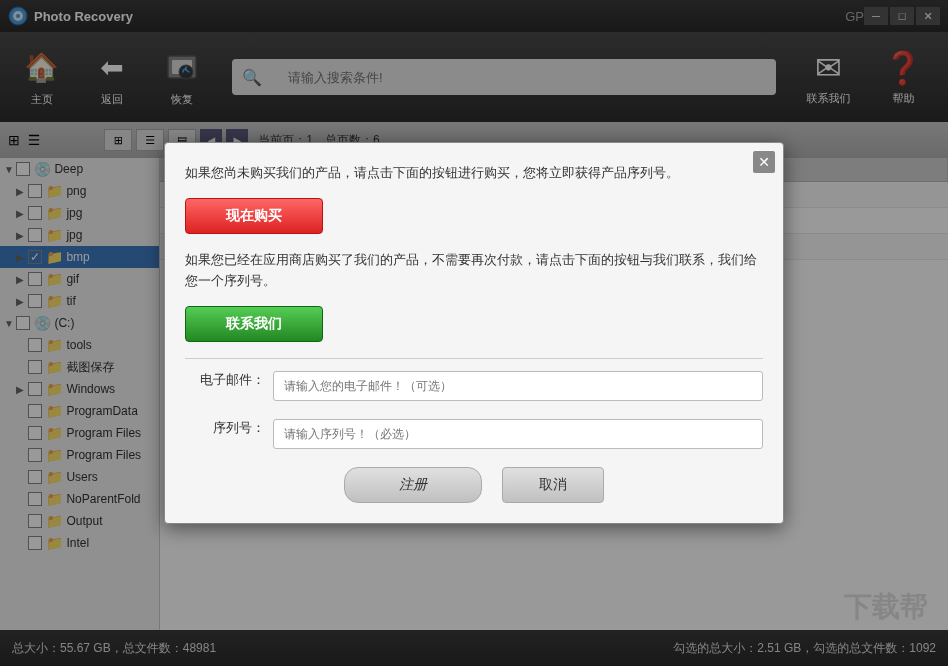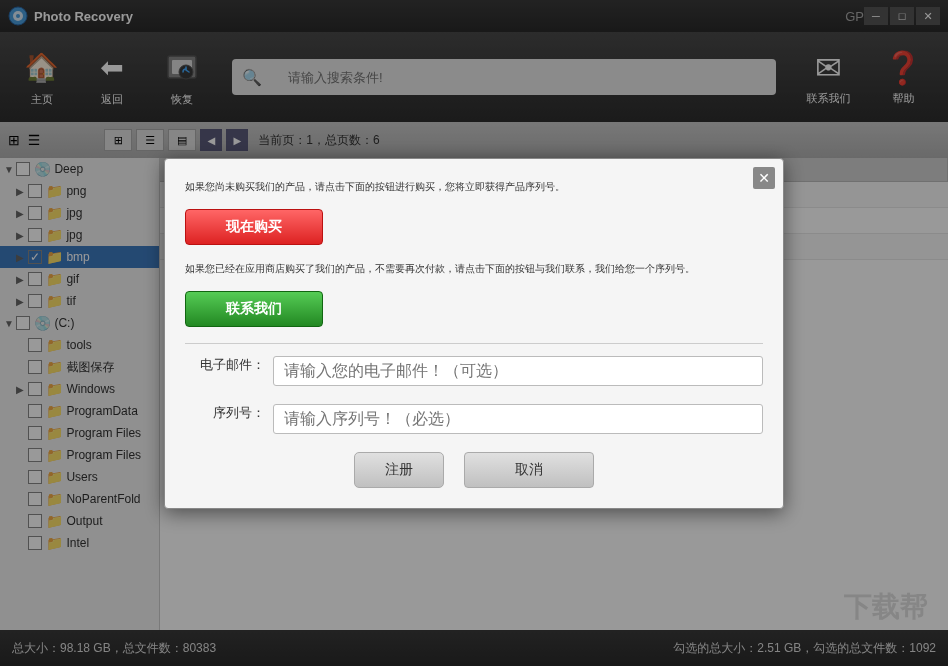--- a/index.html
+++ b/index.html
@@ -167,21 +167,21 @@
       top: 8px; right: 8px;
       width: 22px; height: 22px;
       background: #888;
       color: #fff;
       border: none;
       border-radius: 2px;
       cursor: pointer;
       font-size: 14px;
       display: flex; align-items: center; justify-content: center;
     }
-    .dialog-text { color: #333; font-size: 10px; line-height: 1.6; margin-bottom: 14px; }
+    .dialog-text { color: #333; font-size: 13px; line-height: 1.6; margin-bottom: 14px; }
     .dialog-btn-row { display: flex; margin-bottom: 16px; }
     .btn-buy {
       padding: 8px 40px;
       background: linear-gradient(to bottom, #ff6666, #dd2222);
       color: #fff;
       border: 1px solid #bb1111;
       border-radius: 4px;
       font-size: 14px;
       cursor: pointer;
       font-weight: bold;
@@ -194,34 +194,35 @@
       border-radius: 4px;
       font-size: 14px;
       cursor: pointer;
       font-weight: bold;
     }
     .divider { border: none; border-top: 1px solid #ccc; margin: 12px 0; }
     .form-row { display: flex; align-items: flex-start; margin-bottom: 18px; }
     .form-label { width: 80px; color: #333; font-size: 13px; text-align: right; margin-right: 8px; }
     .form-input {
       flex: 1; height: 30px; border: 1px solid #bbb; border-radius: 3px; padding: 0 10px;
-      font-size: 16px; color: #999; outline: none; background: #fff;
+      font-size: 12px; color: #999; outline: none; background: #fff;
     }
     .dialog-action-row { display: flex; justify-content: center; gap: 20px; margin-top: 14px; }
     .btn-register {
-      padding: 8px 30px;
+      padding: 8px 54px;
       background: linear-gradient(to bottom, #e0e0e0, #c0c0c0);
       color: #333;
       border: 1px solid #aaa;
-      border-radius: 5px;
+      border-radius: 14px;
       font-size: 14px;
       cursor: pointer;
+      font-style: italic;
     }
     .btn-cancel {
-      padding: 8px 50px;
+      padding: 8px 36px;
       background: linear-gradient(to bottom, #e0e0e0, #c0c0c0);
       color: #333;
       border: 1px solid #aaa;
       border-radius: 4px;
       font-size: 14px;
       cursor: pointer;
     }
   </style>
 </head>
 <body>
@@ -446,21 +447,21 @@
       <div class="file-cell name" style="width:170px;">41364.bmp</div>
       <div class="file-cell" style="width:100px;">1519616</div>
       <div class="file-cell path" style="width:120px;">Deep/bmp/</div>
       <div class="file-cell" style="width:120px;"></div>
       <div class="file-cell" style="flex:1;"></div>
     </div>
   </div>
 </div>
 
 <div class="status-bar">
-  <span>总大小：98.18 GB，总文件数：80383</span>
+  <span>总大小：55.67 GB，总文件数：48981</span>
   <span>勾选的总大小：2.51 GB，勾选的总文件数：1092</span>
 </div>
 
 <div class="watermark" style="position:fixed;bottom:40px;right:20px;">下载帮</div>
 
 <div class="dialog-overlay">
   <div class="dialog">
     <button class="dialog-close">✕</button>
 
     <p class="dialog-text">如果您尚未购买我们的产品，请点击下面的按钮进行购买，您将立即获得产品序列号。</p>

